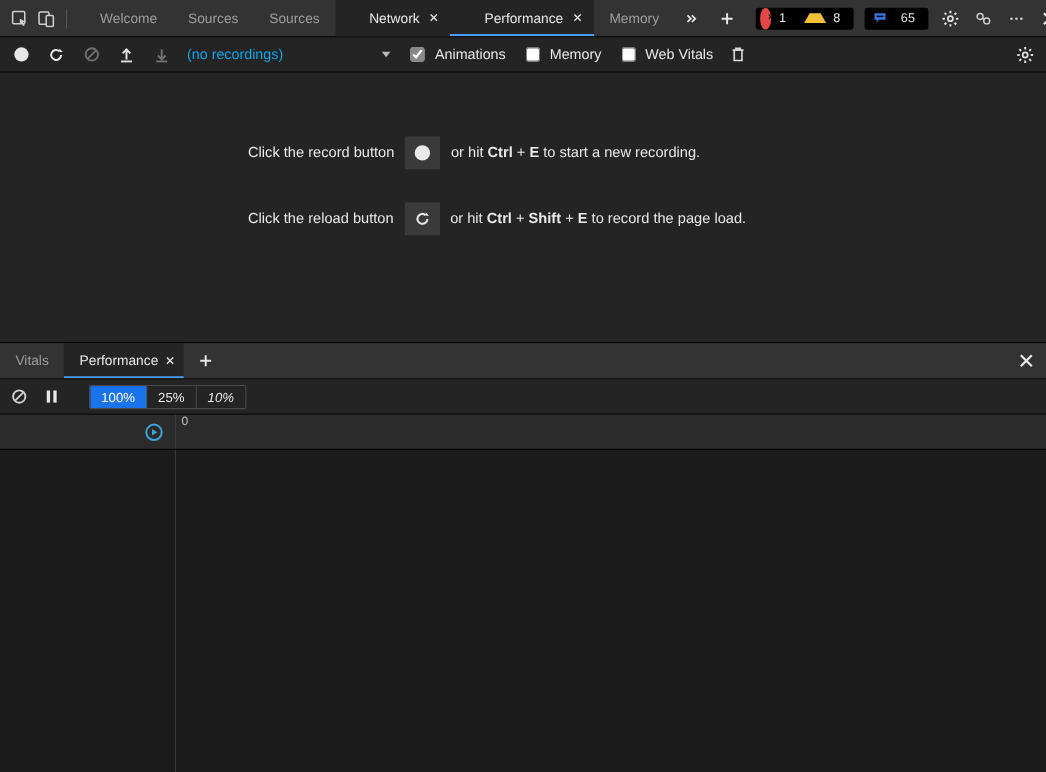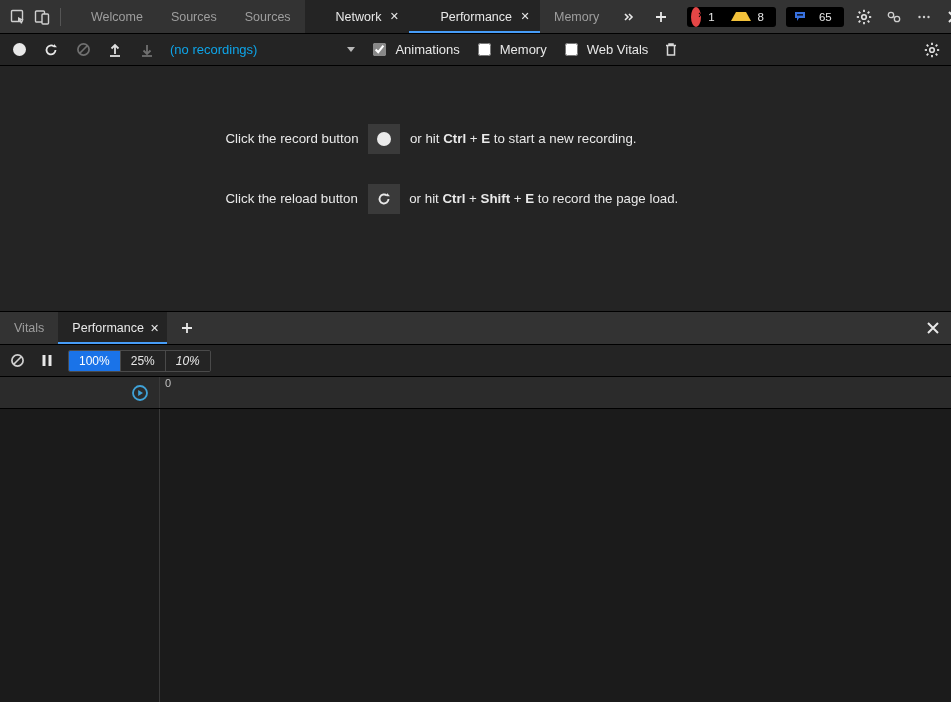--- a/index.html
+++ b/index.html
@@ -169,21 +169,21 @@
   .drawer-tabs .close { margin-left: auto; }
 
   
   .anim-tb {
     height: 32px;
     background: var(--bg-panel);
     display: flex; align-items: center;
     padding: 0 8px; gap: 12px;
     border-bottom: 1px solid var(--border-dk);
   }
-  .speed-grp { display:flex; height:22px; border:1px solid var(--border); border-radius:2px; overflow:hidden; }
+  .speed-grp { display:flex; height:22px; border:1px solid var(--border); border-radius:2px; overflow:hidden;margin-left:13px; }
   .speed-grp button {
     background: var(--bg-panel);
     border: none; border-right:1px solid var(--border);
     color: var(--fg); font-size:12px;
     padding: 0 10px;
     font-family: inherit;
   }
   .speed-grp button:last-child { border-right:none;font-style:italic; }
   .speed-grp button.sel { background: var(--accent); color:#fff; }
 

